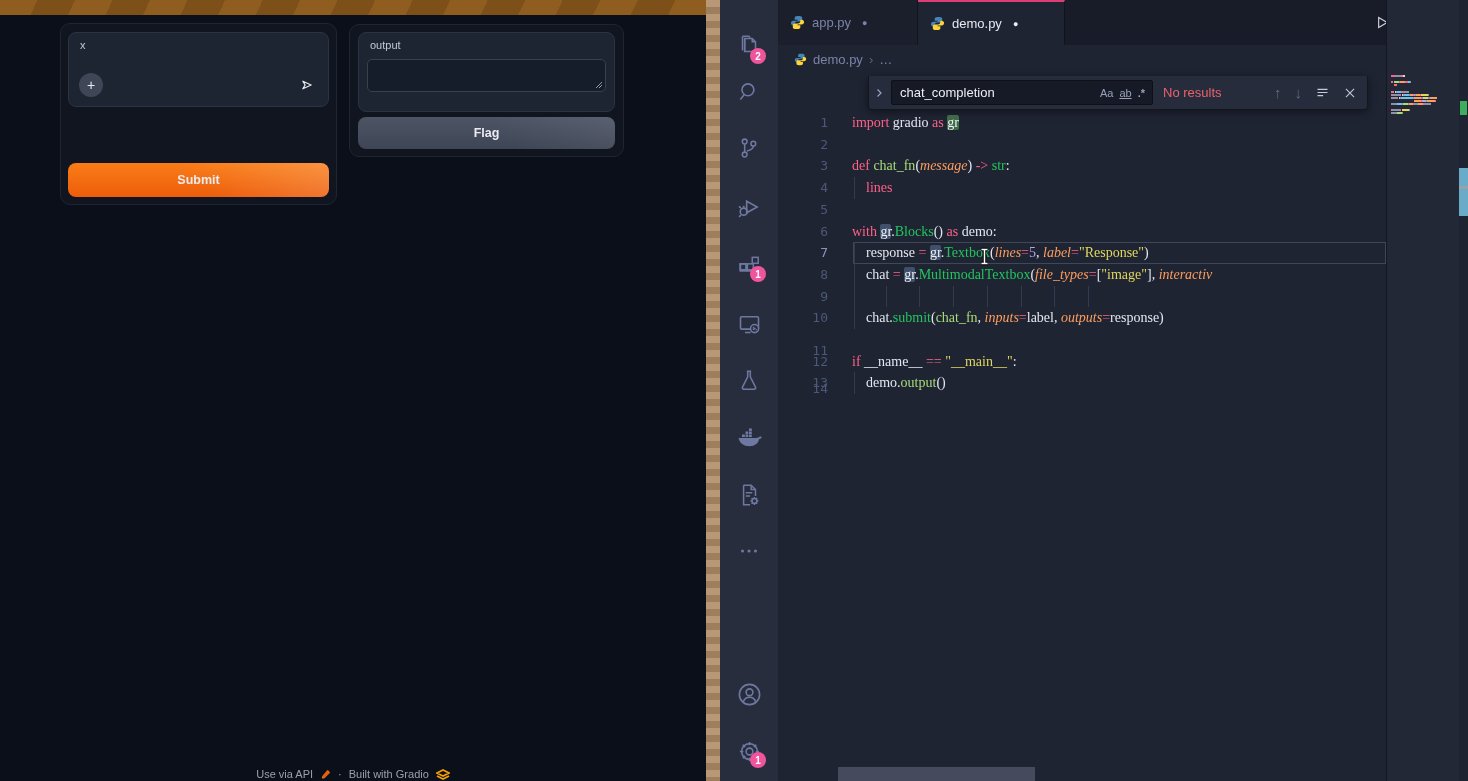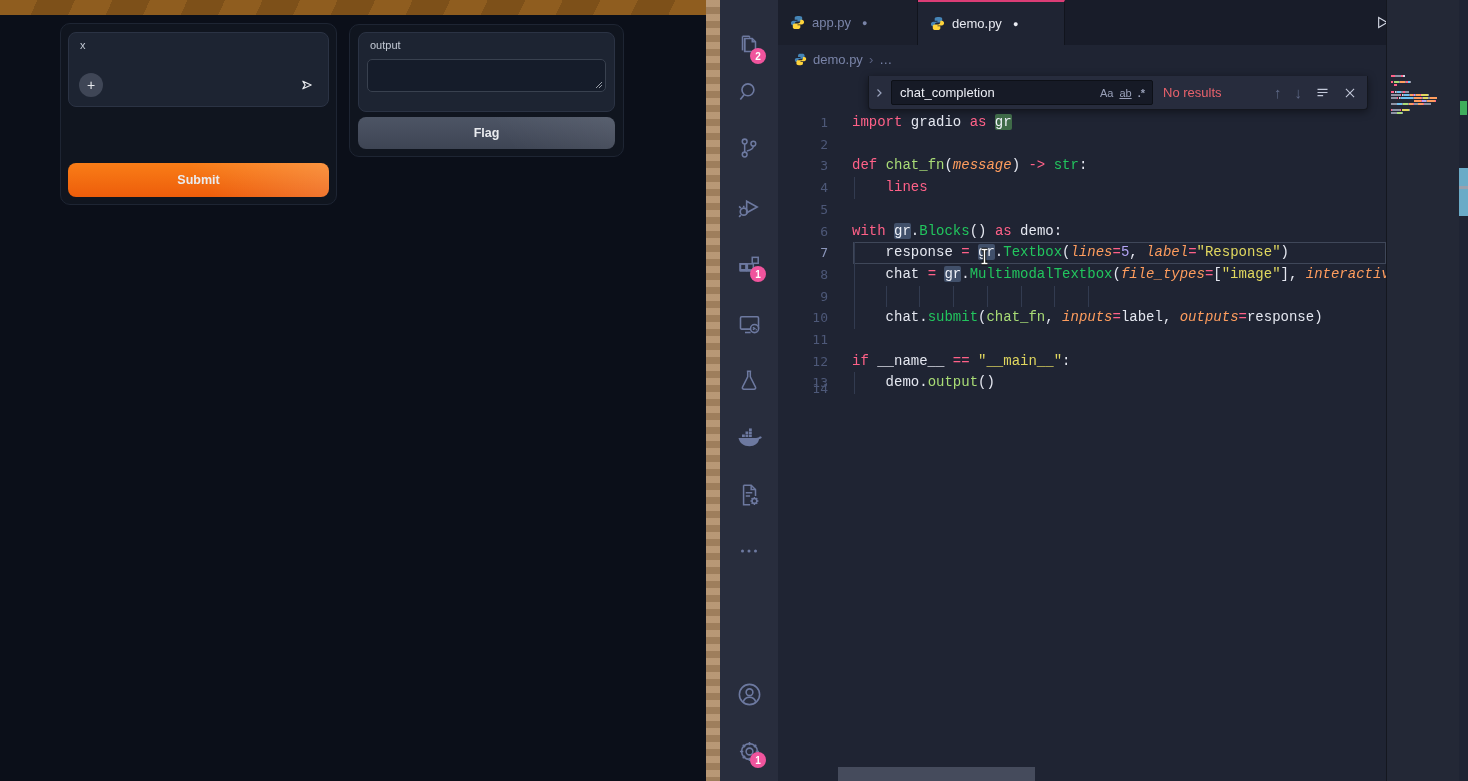--- a/index.html
+++ b/index.html
@@ -79,21 +79,21 @@
   .find-act{color:#c3c9da;cursor:pointer;display:flex;align-items:center;}
   #find-chevron{color:#9aa3bd;cursor:pointer;display:flex;align-items:center;}
   #find-right{margin-left:auto;display:flex;align-items:center;gap:13px;}
 
   
   #code-pane{position:absolute;left:58px;top:112px;width:608px;height:340px;overflow:hidden;}
   .cl{position:absolute;left:0;width:100%;height:21.7px;display:flex;}
   .ln{width:50px;text-align:right;color:#4d5878;font-family:"DejaVu Sans Mono",monospace;
     font-size:13px;line-height:21.7px;flex:none;}
   .ln.cur{color:#8b96bb;}
-  .ct{margin:0 0 0 24px;font-family:Liberation Mono, monospace;font-size:14px;line-height:21.7px;
+  .ct{margin:0 0 0 24px;font-family:Liberation Serif, serif;font-size:14px;line-height:21.7px;
     white-space:pre;color:#e4e7f0;}
   .tk-kw{color:#ff6188;}
   .tk-pl{color:#e4e7f0;}
   .tk-fn{color:#a9dc76;}
   .tk-type{color:#22c55e;}
   .tk-param{color:#ff9d5e;font-style:italic;}
   .tk-num{color:#b3a4f5;}
   .tk-str{color:#e0d75f;}
   .tk-hl{background:#41506a;border-radius:2px;color:#eef1f8;}
   .tk-hl-green{background:#3f6a48;border-radius:2px;color:#eef1f8;}
@@ -142,20 +142,33 @@
         <div class="glabel">output</div>
         <div id="out-textarea">
           <svg id="resize-handle" width="8" height="8" viewBox="0 0 8 8">
             <path d="M1 7L7 1M4 7L7 4" stroke="#cfd4dd" stroke-width="1"></path>
           </svg>
         </div>
       </div>
       <div id="flag-btn" class="gbtn">Flag</div>
     </div>
 
+    <div id="gfooter">
+      <span>Use via API</span>
+      <svg width="11" height="11" viewBox="0 0 12 12">
+        <path d="M8 1c1.8.6 3 2.4 3 3l-6 6-2 .5L2 9.5 2.5 7.5z" fill="#e4620f"></path>
+        <path d="M2 10l1.5-.4L2.4 8.5z" fill="#8a8f9c"></path>
+      </svg>
+      <span>·</span>
+      <span>Built with Gradio</span>
+      <svg width="14" height="11" viewBox="0 0 14 11">
+        <path d="M1 4l6-3 6 3-6 3z" fill="none" stroke="#f59e0b" stroke-width="1.6"></path>
+        <path d="M1 7l6 3 6-3" fill="none" stroke="#f59e0b" stroke-width="1.6"></path>
+      </svg>
+    </div>
   </div>
 
   <div id="vsc">
 
     <div id="abar">
       <div class="aicon" style="top:25px">
         <svg width="26" height="26" viewBox="0 0 24 24" fill="none" stroke="currentColor" stroke-width="1.4">
           <path d="M8 6h7l3 3v9H8z"></path>
             <path d="M8 6v12M6 4h6l1 1"></path>
             <path d="M6 4v13"></path>
@@ -393,21 +406,21 @@
             <span class="ln">8</span>
             <pre class="ct"><span class="tk-pl">    chat </span><span class="tk-kw">=</span><span class="tk-pl"> </span><span class="tk-hl">gr</span><span class="tk-pl">.</span><span class="tk-type">MultimodalTextbox</span><span class="tk-pl">(</span><span class="tk-param">file_types</span><span class="tk-kw">=</span><span class="tk-pl">[</span><span class="tk-str">"image"</span><span class="tk-pl">], </span><span class="tk-param">interactiv</span></pre>
           </div>
           <div class="cl" style="top: 173.6px;">
             <span class="ln">9</span>
           </div>
           <div class="cl" style="top: 195.3px;">
             <span class="ln">10</span>
             <pre class="ct"><span class="tk-pl">    chat.</span><span class="tk-type">submit</span><span class="tk-pl">(</span><span class="tk-fn">chat_fn</span><span class="tk-pl">, </span><span class="tk-param">inputs</span><span class="tk-kw">=</span><span class="tk-pl">label, </span><span class="tk-param">outputs</span><span class="tk-kw">=</span><span class="tk-pl">response)</span></pre>
           </div>
-          <div class="cl" style="top: 217px;">
+          <div class="cl" style="top: 228px;">
             <span class="ln">11</span>
             <pre class="ct"></pre>
           </div>
           <div class="cl" style="top: 238.7px;">
             <span class="ln">12</span>
             <pre class="ct"><span class="tk-kw">if</span><span class="tk-pl"> __name__ </span><span class="tk-kw">==</span><span class="tk-pl"> </span><span class="tk-str">"__main__"</span><span class="tk-pl">:</span></pre>
           </div>
           <div class="cl" style="top: 260.4px;">
             <span class="ln">13</span>
             <pre class="ct"><span class="tk-pl">    demo.</span><span class="tk-fn">output</span><span class="tk-pl">()</span></pre>

